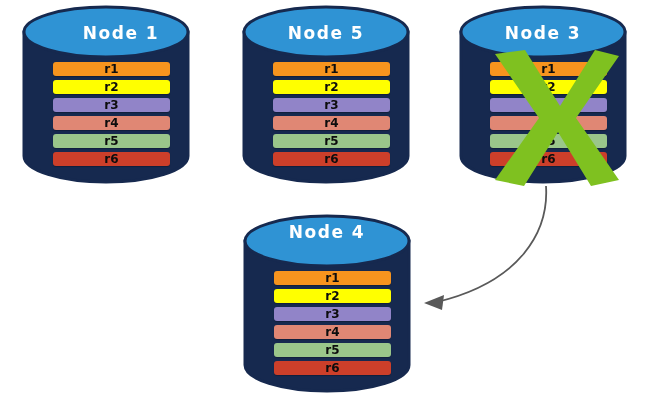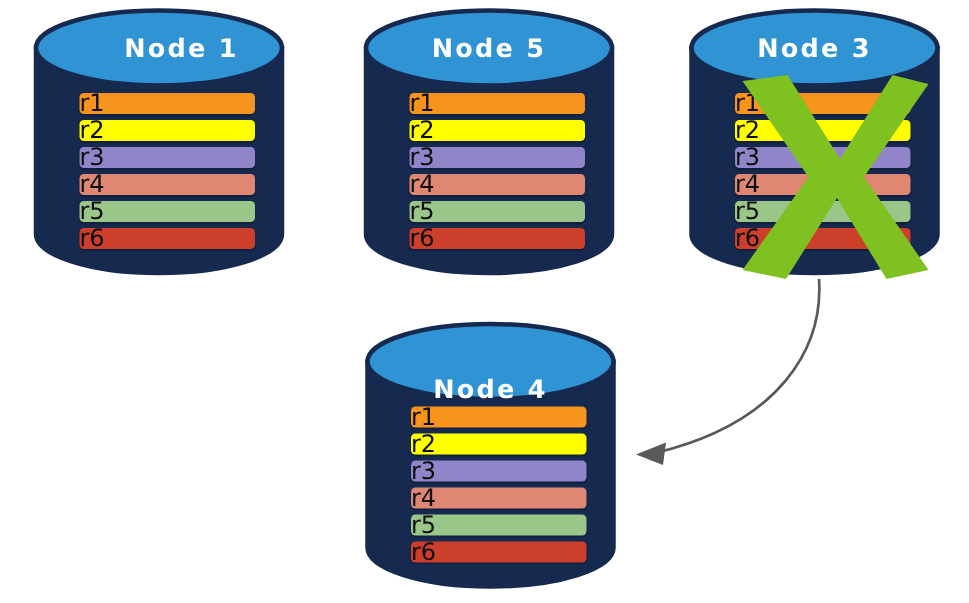--- a/index.html
+++ b/index.html
@@ -42,22 +42,23 @@
     pointer-events: none;
   }
   .rows {
     position: absolute;
     left: 0;
     width: 100%;
   }
   .row {
     position: absolute;
     border-radius: 3px;
-    font-weight: normal;
-    font-size: 16px;
+    text-align: center;
+    font-weight: bold;
+    font-size: 12px;
     color: #0d0d0d;
     line-height: 14px;
     font-family: "DejaVu Sans", sans-serif;
     box-shadow: 0 1px 1px rgba(0,0,0,0.25);
   }
   .xmark {
     position: absolute;
     pointer-events: none;
   }
   .arrow-layer {
@@ -124,21 +125,21 @@
         <polygon points="3,6 33,2 68,58 103,2 127,8 84,70 127,132 99,138 66,84 32,138 3,132 47,70"></polygon>
       </g>
     </svg>
   </div>
 
   <div class="node" style="left:243px; top:214px; width:168px; height:178px;">
     <svg class="node-svg" width="168" height="178" viewBox="0 0 168 178">
       <path d="M2,27 L2,151 A82,26 0 0 0 166,151 L166,27 Z" fill="#16294f" stroke="#16294f" stroke-width="3"></path>
       <ellipse cx="84" cy="27" rx="82" ry="25" fill="#2f93d4" stroke="#16294f" stroke-width="3"></ellipse>
     </svg>
-    <div class="node-title" style="top:36px;">Node  4</div>
+    <div class="node-title" style="top:8px;">Node  4</div>
     <div class="rows">
       <div class="row" style="left:31px; width:117px; top:57px; height:14px; background:#f7941e;">r1</div>
       <div class="row" style="left:31px; width:117px; top:75px; height:14px; background:#ffff00;">r2</div>
       <div class="row" style="left:31px; width:117px; top:93px; height:14px; background:#9184c8;">r3</div>
       <div class="row" style="left:31px; width:117px; top:111px; height:14px; background:#e08774;">r4</div>
       <div class="row" style="left:31px; width:117px; top:129px; height:14px; background:#9ac68a;">r5</div>
       <div class="row" style="left:31px; width:117px; top:147px; height:14px; background:#cc3f2a;">r6</div>
     </div>
   </div>
 

